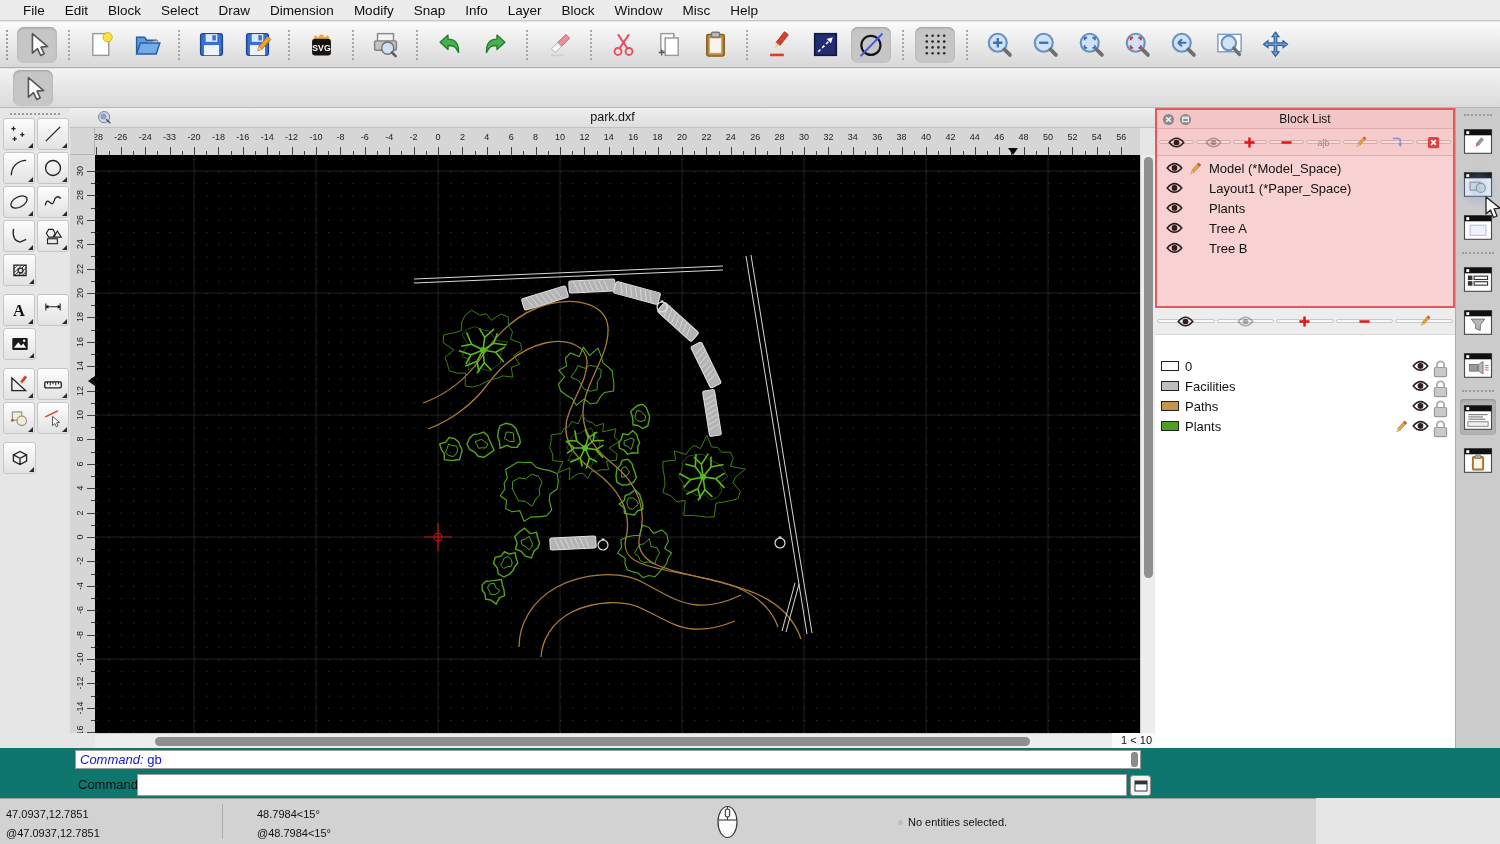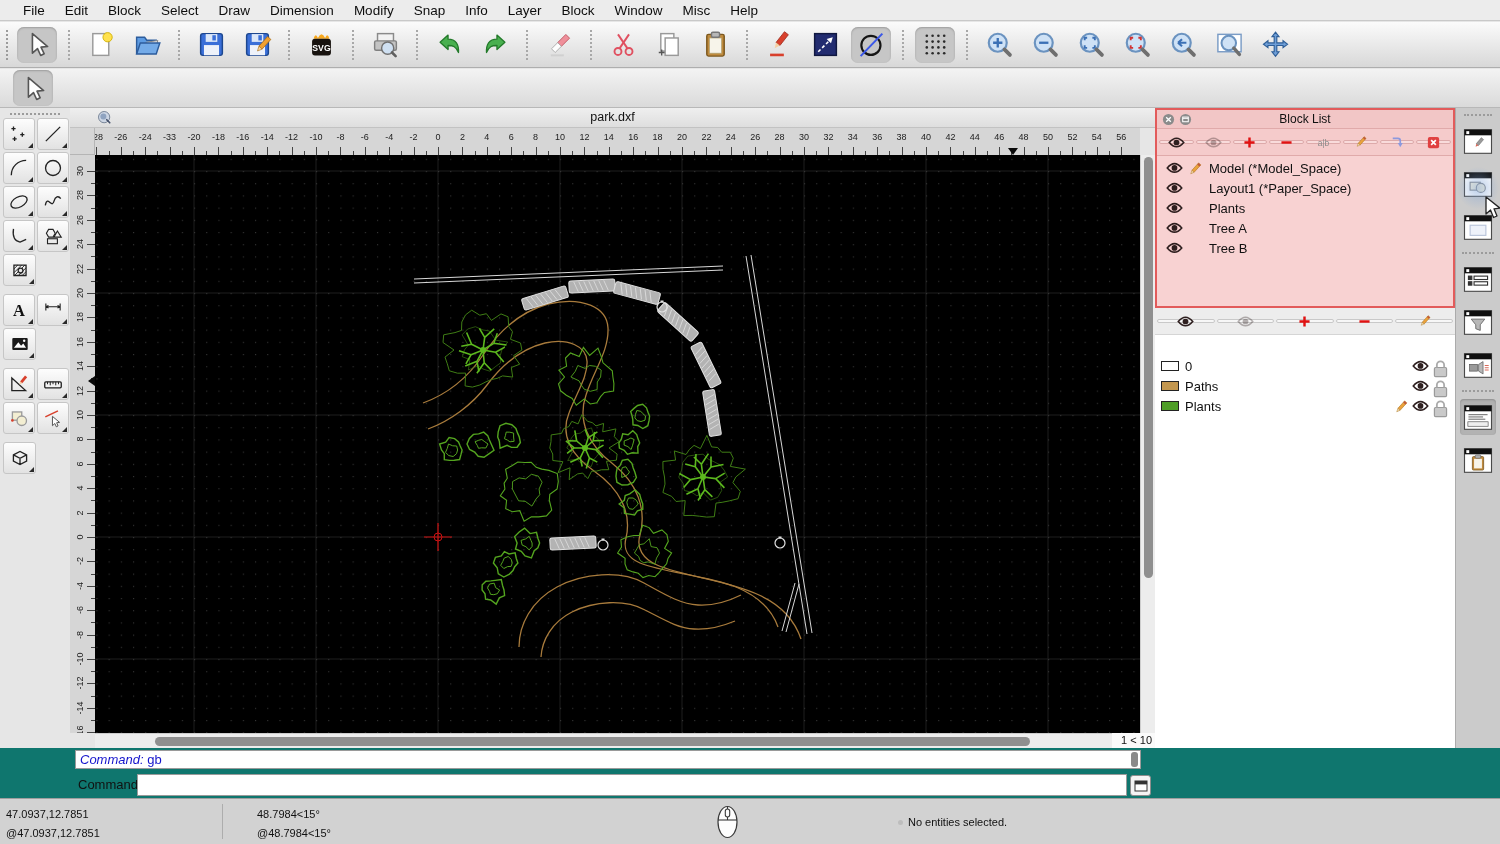--- a/index.html
+++ b/index.html
@@ -110,21 +110,21 @@
   #cmd-history .pfx{font-style:italic;}
   #cmd-history .thumb{position:absolute;right:2px;top:1px;width:7px;height:15px;background:#8a8a8a;border-radius:3px;}
   #cmd-label{position:absolute;left:78px;top:29px;font-size:13px;color:#111;}
   #cmd-input{position:absolute;left:137px;top:26px;width:990px;height:22px;background:#fff;
     border:1px solid #9a9a9a;font-size:13px;padding:0 4px;font-family:"Liberation Sans",sans-serif;}
   #cmd-sidebtn{position:absolute;left:1130px;top:27px;width:21px;height:21px;background:#f4f4f4;
     border:1px solid #8e8e8e;border-radius:3px;display:flex;align-items:center;justify-content:center;}
   #cmd-sidebtn svg{width:14px;height:12px;}
 
   
-  #statusbar{position:absolute;left:0;top:798px;width:1500px;height:46px;background:#d2d2d2;
+  #statusbar{position:absolute;left:0;top:798px;width:1316px;height:46px;background:#d2d2d2;
     border-top:1px solid #9e9e9e;font-size:11px;color:#111;}
   #coord-block{position:absolute;left:6px;top:6px;line-height:19px;}
   #polar-block{position:absolute;left:257px;top:6px;line-height:19px;}
   #status-sep{position:absolute;left:222px;top:5px;bottom:5px;width:1px;background:#adadad;}
   #mouse-icon{position:absolute;left:716px;top:4px;width:23px;height:36px;}
   #selection-status{position:absolute;left:898px;top:17px;display:flex;align-items:center;}
   #selection-status .dot{width:5px;height:5px;border-radius:50%;background:#bdbdbd;margin-right:5px;}
 </style>
 </head>
 <body>
@@ -1087,20 +1087,33 @@
         <span class="rslot"><svg viewBox="0 0 16 13">
             <path d="M1.2,6.5 Q8,-1.5 14.8,6.5 Q8,14.5 1.2,6.5 Z" fill="none" stroke="#2e1f1f" stroke-width="1.5"></path>
             <circle cx="8" cy="6.5" r="2.7" fill="#2e1f1f"></circle>
           </svg></span>
         <span class="rslot"><svg viewBox="0 0 14 16">
             <rect x="2" y="7" width="10" height="7.5" rx="1" fill="#c9c9c9" stroke="#9a9a9a"></rect>
             <path d="M4,7 V5 a3,3 0 0 1 6,0 V7" fill="none" stroke="#ababab" stroke-width="1.5"></path>
           </svg></span>
       </div>
       <div class="prow">
+        <span class="swatch" style="background:#bdbdbd"></span>
+        <span class="rlabel">Facilities</span>
+        <span class="spacer"></span>
+        <span class="rslot"><svg viewBox="0 0 16 13">
+            <path d="M1.2,6.5 Q8,-1.5 14.8,6.5 Q8,14.5 1.2,6.5 Z" fill="none" stroke="#2e1f1f" stroke-width="1.5"></path>
+            <circle cx="8" cy="6.5" r="2.7" fill="#2e1f1f"></circle>
+          </svg></span>
+        <span class="rslot"><svg viewBox="0 0 14 16">
+            <rect x="2" y="7" width="10" height="7.5" rx="1" fill="#c9c9c9" stroke="#9a9a9a"></rect>
+            <path d="M4,7 V5 a3,3 0 0 1 6,0 V7" fill="none" stroke="#ababab" stroke-width="1.5"></path>
+          </svg></span>
+      </div>
+      <div class="prow">
         <span class="swatch" style="background:#c2964e"></span>
         <span class="rlabel">Paths</span>
         <span class="spacer"></span>
         <span class="rslot"><svg viewBox="0 0 16 13">
             <path d="M1.2,6.5 Q8,-1.5 14.8,6.5 Q8,14.5 1.2,6.5 Z" fill="none" stroke="#2e1f1f" stroke-width="1.5"></path>
             <circle cx="8" cy="6.5" r="2.7" fill="#2e1f1f"></circle>
           </svg></span>
         <span class="rslot"><svg viewBox="0 0 14 16">
             <rect x="2" y="7" width="10" height="7.5" rx="1" fill="#c9c9c9" stroke="#9a9a9a"></rect>
             <path d="M4,7 V5 a3,3 0 0 1 6,0 V7" fill="none" stroke="#ababab" stroke-width="1.5"></path>

